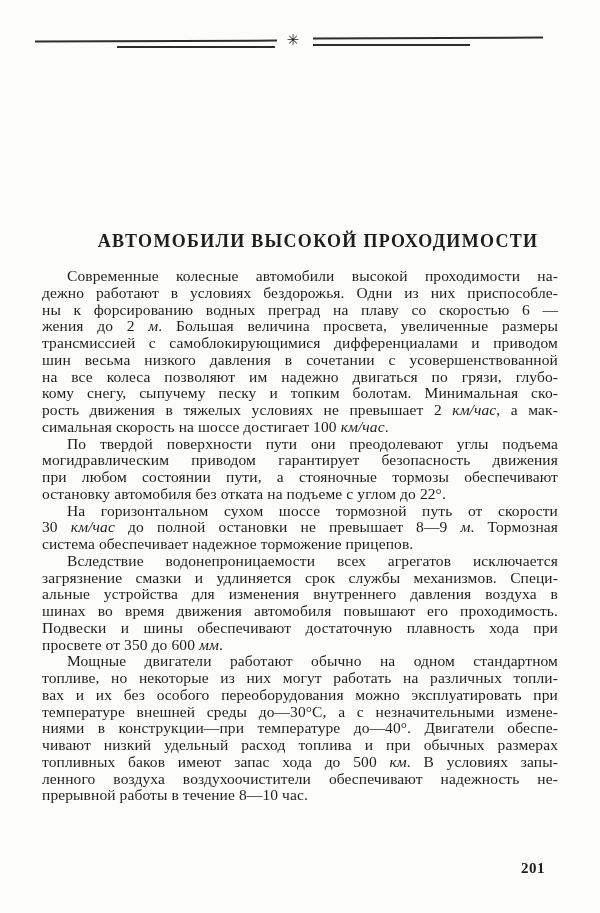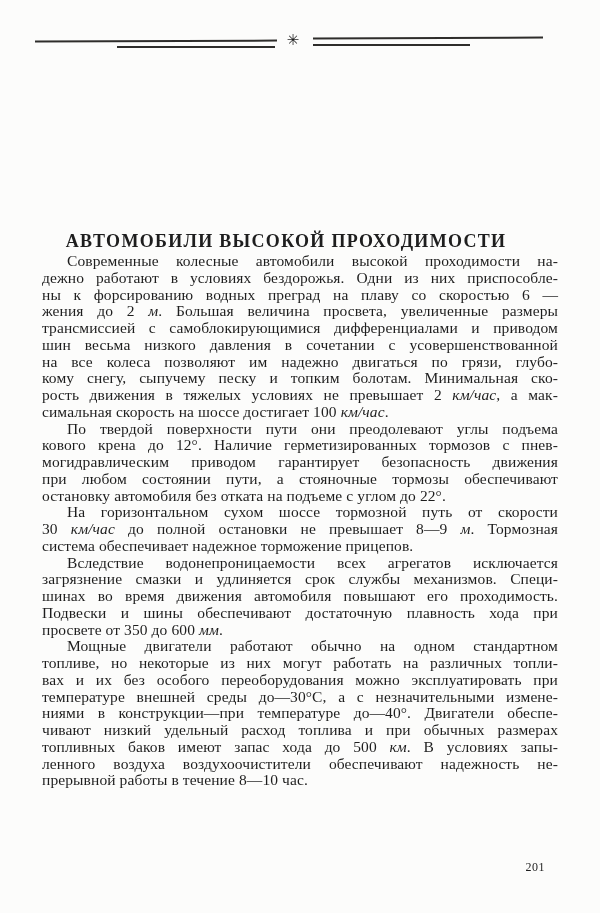--- a/index.html
+++ b/index.html
@@ -39,51 +39,52 @@
     top: -4px;
     width: 26px;
     text-align: center;
     font-size: 15px;
     line-height: 16px;
     color: #1e1e1e;
   }
   .page-title {
     position: absolute;
     top: 231px;
-    left: 28px;
+    left: 60px;
     width: 516px;
     text-align: center;
     font-weight: bold;
     font-size: 18px;
     letter-spacing: 1.3px;
     white-space: nowrap;
   }
   .body-text {
     position: absolute;
-    top: 253px;
+    top: 268px;
     left: 42px;
     width: 516px;
   }
   .paragraph { margin: 0; padding: 0; }
   .text-line {
     font-size: 15.5px;
     line-height: 16.75px;
     text-align: justify;
     text-align-last: justify;
     letter-spacing: 0.1px;
   }
   .text-line.firstline { text-indent: 25px; }
   .text-line.lastline  { text-align-last: left; font-family: Liberation Serif, serif; }
   .text-line i { font-style: italic; }
   .page-number {
     position: absolute;
     top: 860px;
     right: 55px;
-    font-size: 12px;
+    font-size: 15px;
     letter-spacing: 0.5px;
+    font-weight: bold;
   }
 </style>
 </head>
 <body>
 
 <div class="page" style="--paper: #fcfcfb; --ink: #1e1e1e;">
 
   <div class="ornament">
     <div class="rule orn-l1"></div>
     <div class="rule orn-l2"></div>
@@ -102,33 +103,33 @@
         <div class="text-line">жения до 2 <i>м</i>. Большая величина просвета, увеличенные размеры</div>
         <div class="text-line">трансмиссией с самоблокирующимися дифференциалами и приводом</div>
         <div class="text-line">шин весьма низкого давления в сочетании с усовершенствованной</div>
         <div class="text-line">на все колеса позволяют им надежно двигаться по грязи, глубо-</div>
         <div class="text-line">кому снегу, сыпучему песку и топким болотам. Минимальная ско-</div>
         <div class="text-line">рость движения в тяжелых условиях не превышает 2 <i>км/час</i>, а мак-</div>
         <div class="text-line lastline">симальная скорость на шоссе достигает 100 <i>км/час</i>.</div>
       </div>
       <div class="paragraph">
         <div class="text-line firstline">По твердой поверхности пути они преодолевают углы подъема</div>
-        <div class="text-line">кового крена до 12°. Наличие герметизированных тормозов с пнев-</div>
         <div class="text-line">могидравлическим приводом гарантирует безопасность движения</div>
         <div class="text-line">при любом состоянии пути, а стояночные тормозы обеспечивают</div>
         <div class="text-line lastline">остановку автомобиля без отката на подъеме с углом до 22°.</div>
       </div>
       <div class="paragraph">
         <div class="text-line firstline">На горизонтальном сухом шоссе тормозной путь от скорости</div>
         <div class="text-line">30 <i>км/час</i> до полной остановки не превышает 8—9 <i>м</i>. Тормозная</div>
         <div class="text-line lastline">система обеспечивает надежное торможение прицепов.</div>
       </div>
       <div class="paragraph">
         <div class="text-line firstline">Вследствие водонепроницаемости всех агрегатов исключается</div>
         <div class="text-line">загрязнение смазки и удлиняется срок службы механизмов. Специ-</div>
+        <div class="text-line">альные устройства для изменения внутреннего давления воздуха в</div>
         <div class="text-line">шинах во время движения автомобиля повышают его проходимость.</div>
         <div class="text-line">Подвески и шины обеспечивают достаточную плавность хода при</div>
         <div class="text-line lastline">просвете от 350 до 600 <i>мм</i>.</div>
       </div>
       <div class="paragraph">
         <div class="text-line firstline">Мощные двигатели работают обычно на одном стандартном</div>
         <div class="text-line">топливе, но некоторые из них могут работать на различных топли-</div>
         <div class="text-line">вах и их без особого переоборудования можно эксплуатировать при</div>
         <div class="text-line">температуре внешней среды до—30°С, а с незначительными измене-</div>
         <div class="text-line">ниями в конструкции—при температуре до—40°. Двигатели обеспе-</div>

